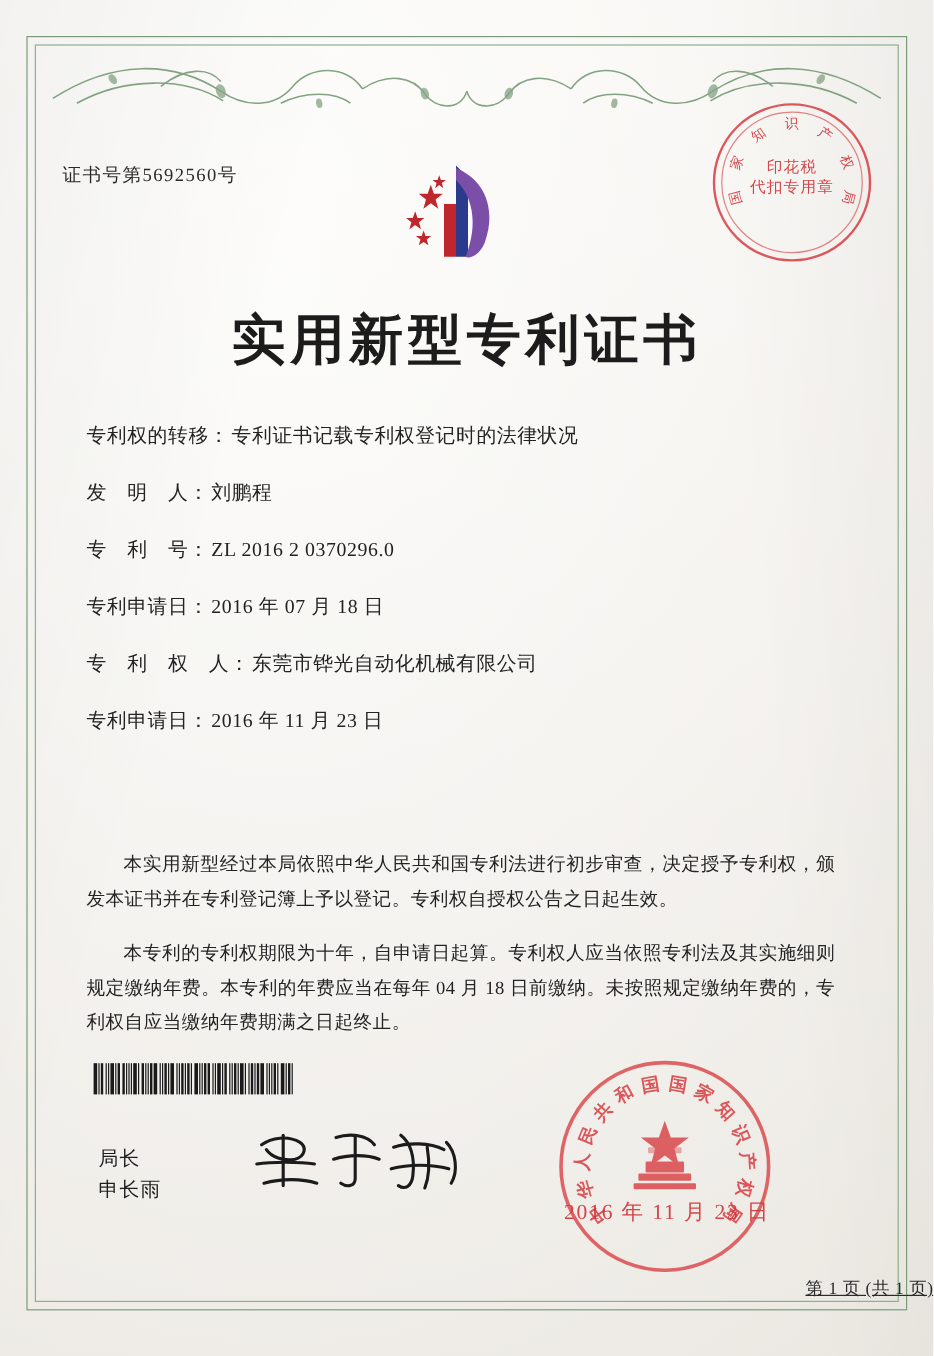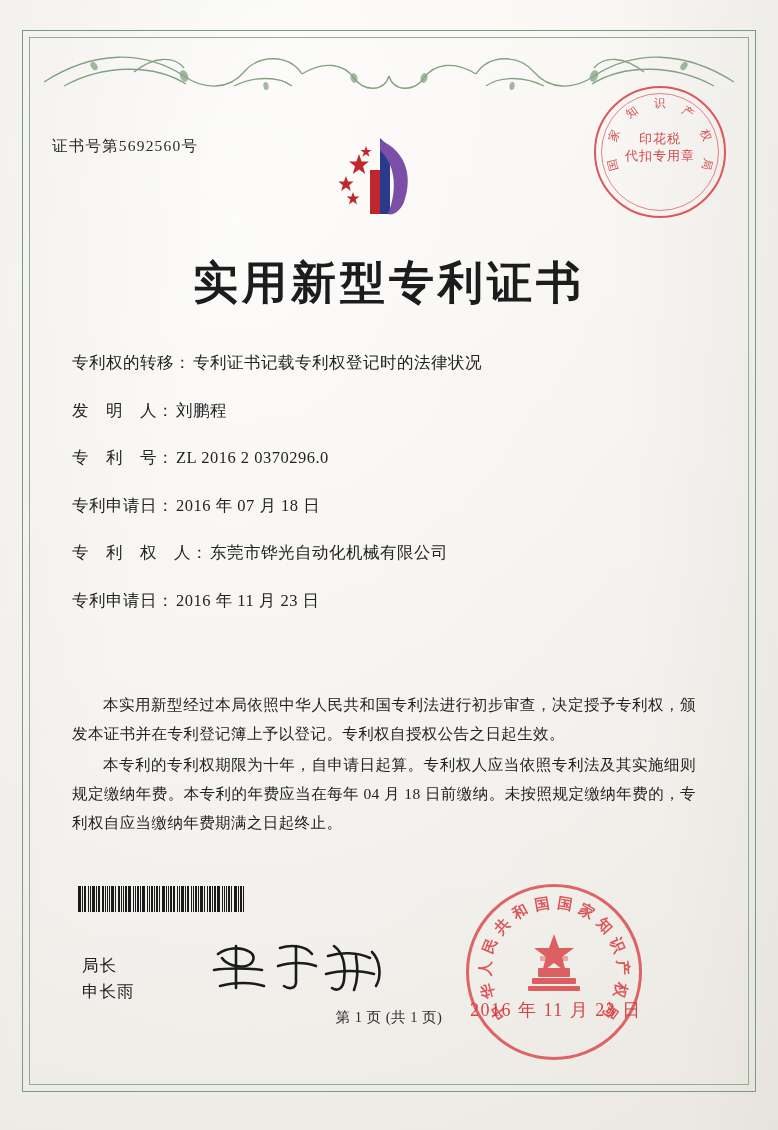--- a/index.html
+++ b/index.html
@@ -168,21 +168,21 @@
     left: 72px;
     top: 690px;
     width: 624px;
     font-size: 15.5px;
     line-height: 29px;
     color: #232323;
     text-align: justify;
     letter-spacing: 0.4px;
   }
   .body-text p {
-    margin: 0 0 2px 0;
+    margin: 16px 0 2px 0;
     text-indent: 31px;
   }
 
   
   .barcode {
     position: absolute;
     left: 78px;
     top: 886px;
     width: 186px;
     height: 26px;
@@ -258,25 +258,26 @@
     letter-spacing: 1.5px;
     opacity: 0.92;
     font-family: "Liberation Serif", "DejaVu Serif", serif;
   }
 
   
   .footer {
     position: absolute;
     left: 0;
     right: 0;
-    top: 1008px;
-    text-align: center;
+    top: 1064px;
+    text-align: right;
     font-size: 14.5px;
     color: #2b2b2b;
     letter-spacing: 0.5px;
+    text-decoration: underline;
   }
 </style>
 </head>
 <body>
 
 <div class="page">
   <div class="paper-texture"></div>
 
   <div class="border-outer"></div>
   <div class="border-inner"></div>

